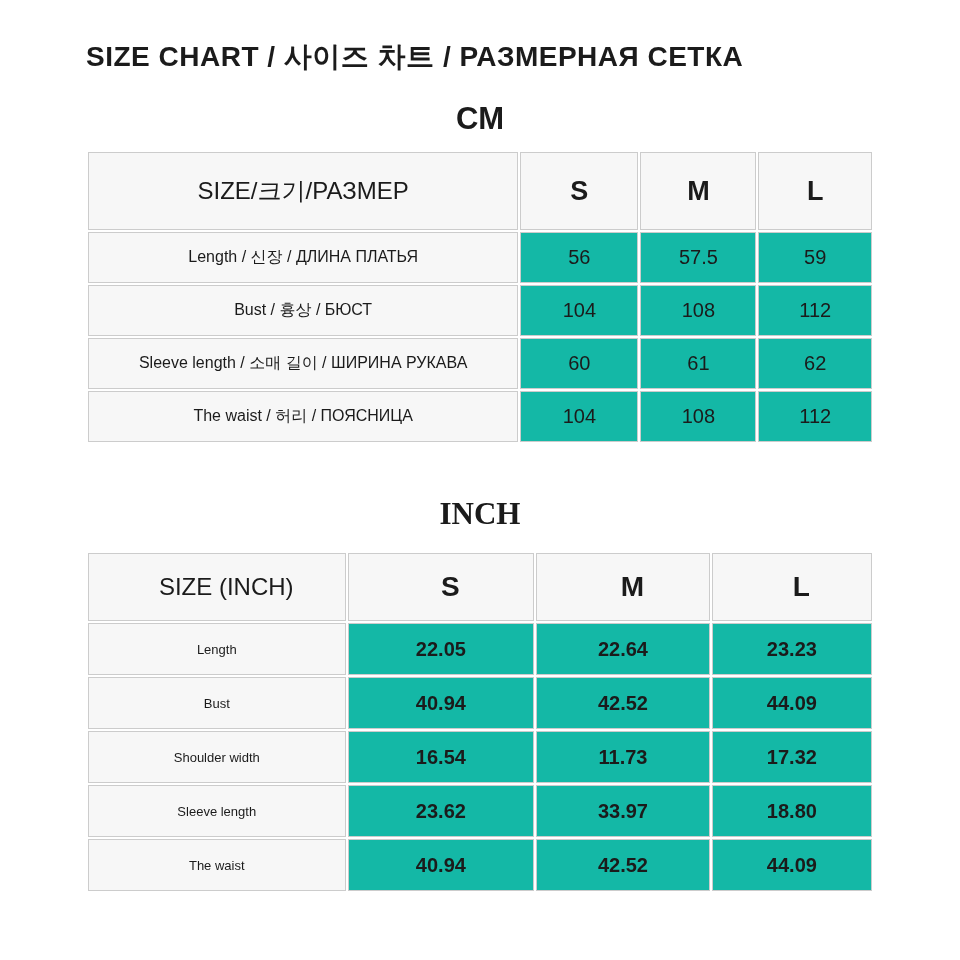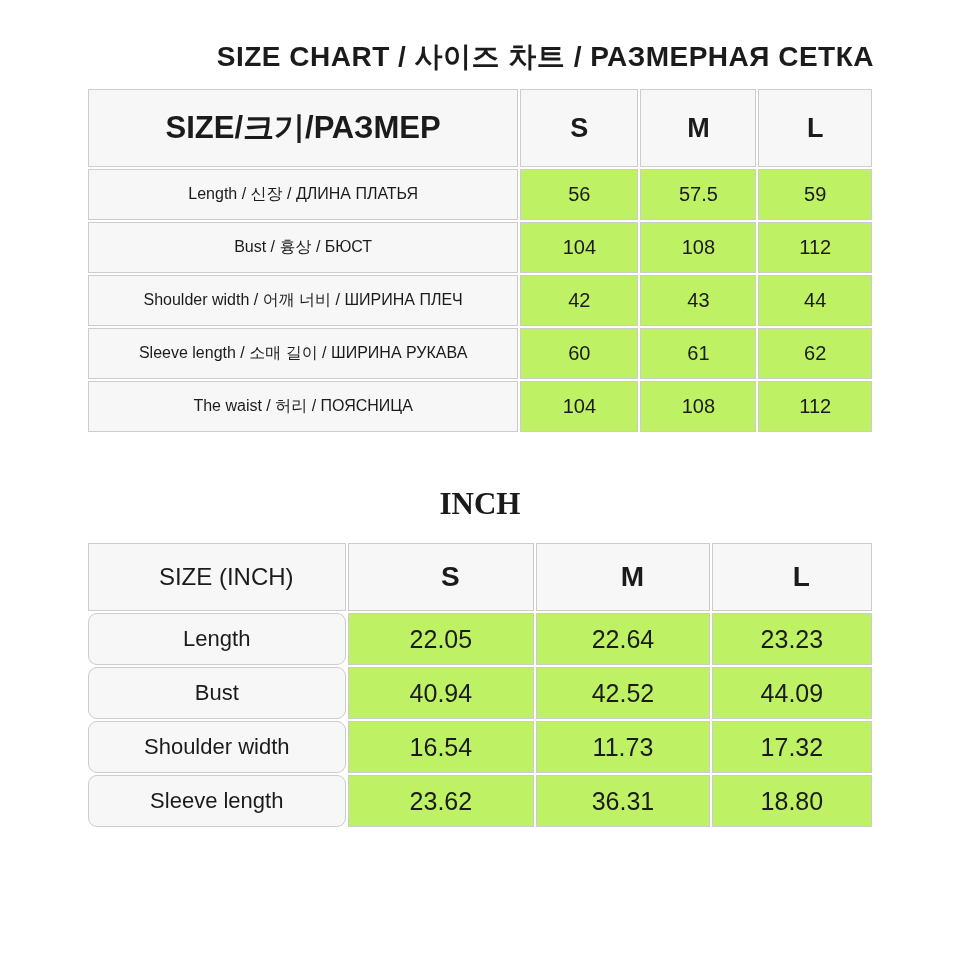--- a/index.html
+++ b/index.html
@@ -9,21 +9,21 @@
     width: 960px;
     height: 960px;
     font-family: "Liberation Sans", "DejaVu Sans", sans-serif;
     color: #1b1b1b;
   }
   .content {
     width: 788px;
     margin: 0 auto;
   }
   .main-title {
-    text-align: right;
+    text-align: left;
     font-size: 28px;
     font-weight: 600;
     letter-spacing: 0.5px;
     margin: 40px 0 0 0;
     line-height: 34px;
     white-space: nowrap;
   }
   .unit-heading {
     text-align: center;
     font-size: 31px;
@@ -41,47 +41,48 @@
     border-spacing: 2px;
   }
   #cm-table { margin-top: 13px; }
   #inch-table { margin-top: 19px; }
 
   td {
     border: 1px solid #cccccc;
     text-align: center;
     vertical-align: middle;
     overflow: hidden;
-    background: #bef264;
+    background: #14b8a6;
   }
   .shaded { background: #f7f7f7; }
 
   
   #cm-table .hdr-row td { height: 74px; }
-  #cm-table .hdr-label { font-size: 31px; font-weight: 700; }
+  #cm-table .hdr-label { font-size: 24px; font-weight: 400; }
   #cm-table .size-hdr  { font-size: 27px; font-weight: 700; }
   #cm-table .data-row td { height: 47px; }
   #cm-table .label-cell { font-size: 16px; }
   #cm-table .value-cell { font-size: 20px; }
 
   
   #inch-table .hdr-row td { height: 64px; padding-left: 20px; }
   #inch-table .hdr-label { font-size: 24px; font-weight: 400; }
   #inch-table .size-hdr  { font-size: 28px; font-weight: 700; }
   #inch-table .data-row td { height: 48px; }
-  #inch-table .label-cell { font-size: 22px; border-radius: 9px; }
-  #inch-table .value-cell { font-size: 25px; }
+  #inch-table .label-cell { font-size: 13px; }
+  #inch-table .value-cell { font-size: 20px; font-weight: bold; }
 </style>
 </head>
 <body>
 
 <div class="content">
 
   <div class="main-title">SIZE CHART / 사이즈 차트 / РАЗМЕРНАЯ СЕТКА</div>
 
+  <div class="unit-heading" id="cm-heading">CM</div>
 
   <table id="cm-table">
     <colgroup>
       <col style="width:55.3%">
         <col style="width:15.2%">
         <col style="width:14.9%">
         <col style="width:14.6%">
     </colgroup>
     <tbody>
       <tr class="hdr-row">
@@ -94,26 +95,20 @@
         <td class="shaded label-cell">Length / 신장 / ДЛИНА ПЛАТЬЯ</td>
         <td class="value-cell">56</td>
         <td class="value-cell">57.5</td>
         <td class="value-cell">59</td>
       </tr>
       <tr class="data-row">
         <td class="shaded label-cell">Bust / 흉상 / БЮСТ</td>
         <td class="value-cell">104</td>
         <td class="value-cell">108</td>
         <td class="value-cell">112</td>
-      </tr>
-      <tr class="data-row">
-        <td class="shaded label-cell">Shoulder width / 어깨 너비 / ШИРИНА ПЛЕЧ</td>
-        <td class="value-cell">42</td>
-        <td class="value-cell">43</td>
-        <td class="value-cell">44</td>
       </tr>
       <tr class="data-row">
         <td class="shaded label-cell">Sleeve length / 소매 길이 / ШИРИНА РУКАВА</td>
         <td class="value-cell">60</td>
         <td class="value-cell">61</td>
         <td class="value-cell">62</td>
       </tr>
       <tr class="data-row">
         <td class="shaded label-cell">The waist / 허리 / ПОЯСНИЦА</td>
         <td class="value-cell">104</td>
@@ -153,19 +148,25 @@
       </tr>
       <tr class="data-row">
         <td class="shaded label-cell">Shoulder width</td>
         <td class="value-cell">16.54</td>
         <td class="value-cell">11.73</td>
         <td class="value-cell">17.32</td>
       </tr>
       <tr class="data-row">
         <td class="shaded label-cell">Sleeve length</td>
         <td class="value-cell">23.62</td>
-        <td class="value-cell">36.31</td>
+        <td class="value-cell">33.97</td>
         <td class="value-cell">18.80</td>
+      </tr>
+      <tr class="data-row">
+        <td class="shaded label-cell">The waist</td>
+        <td class="value-cell">40.94</td>
+        <td class="value-cell">42.52</td>
+        <td class="value-cell">44.09</td>
       </tr>
     </tbody>
   </table>
 
 </div>
 
 </body></html>

